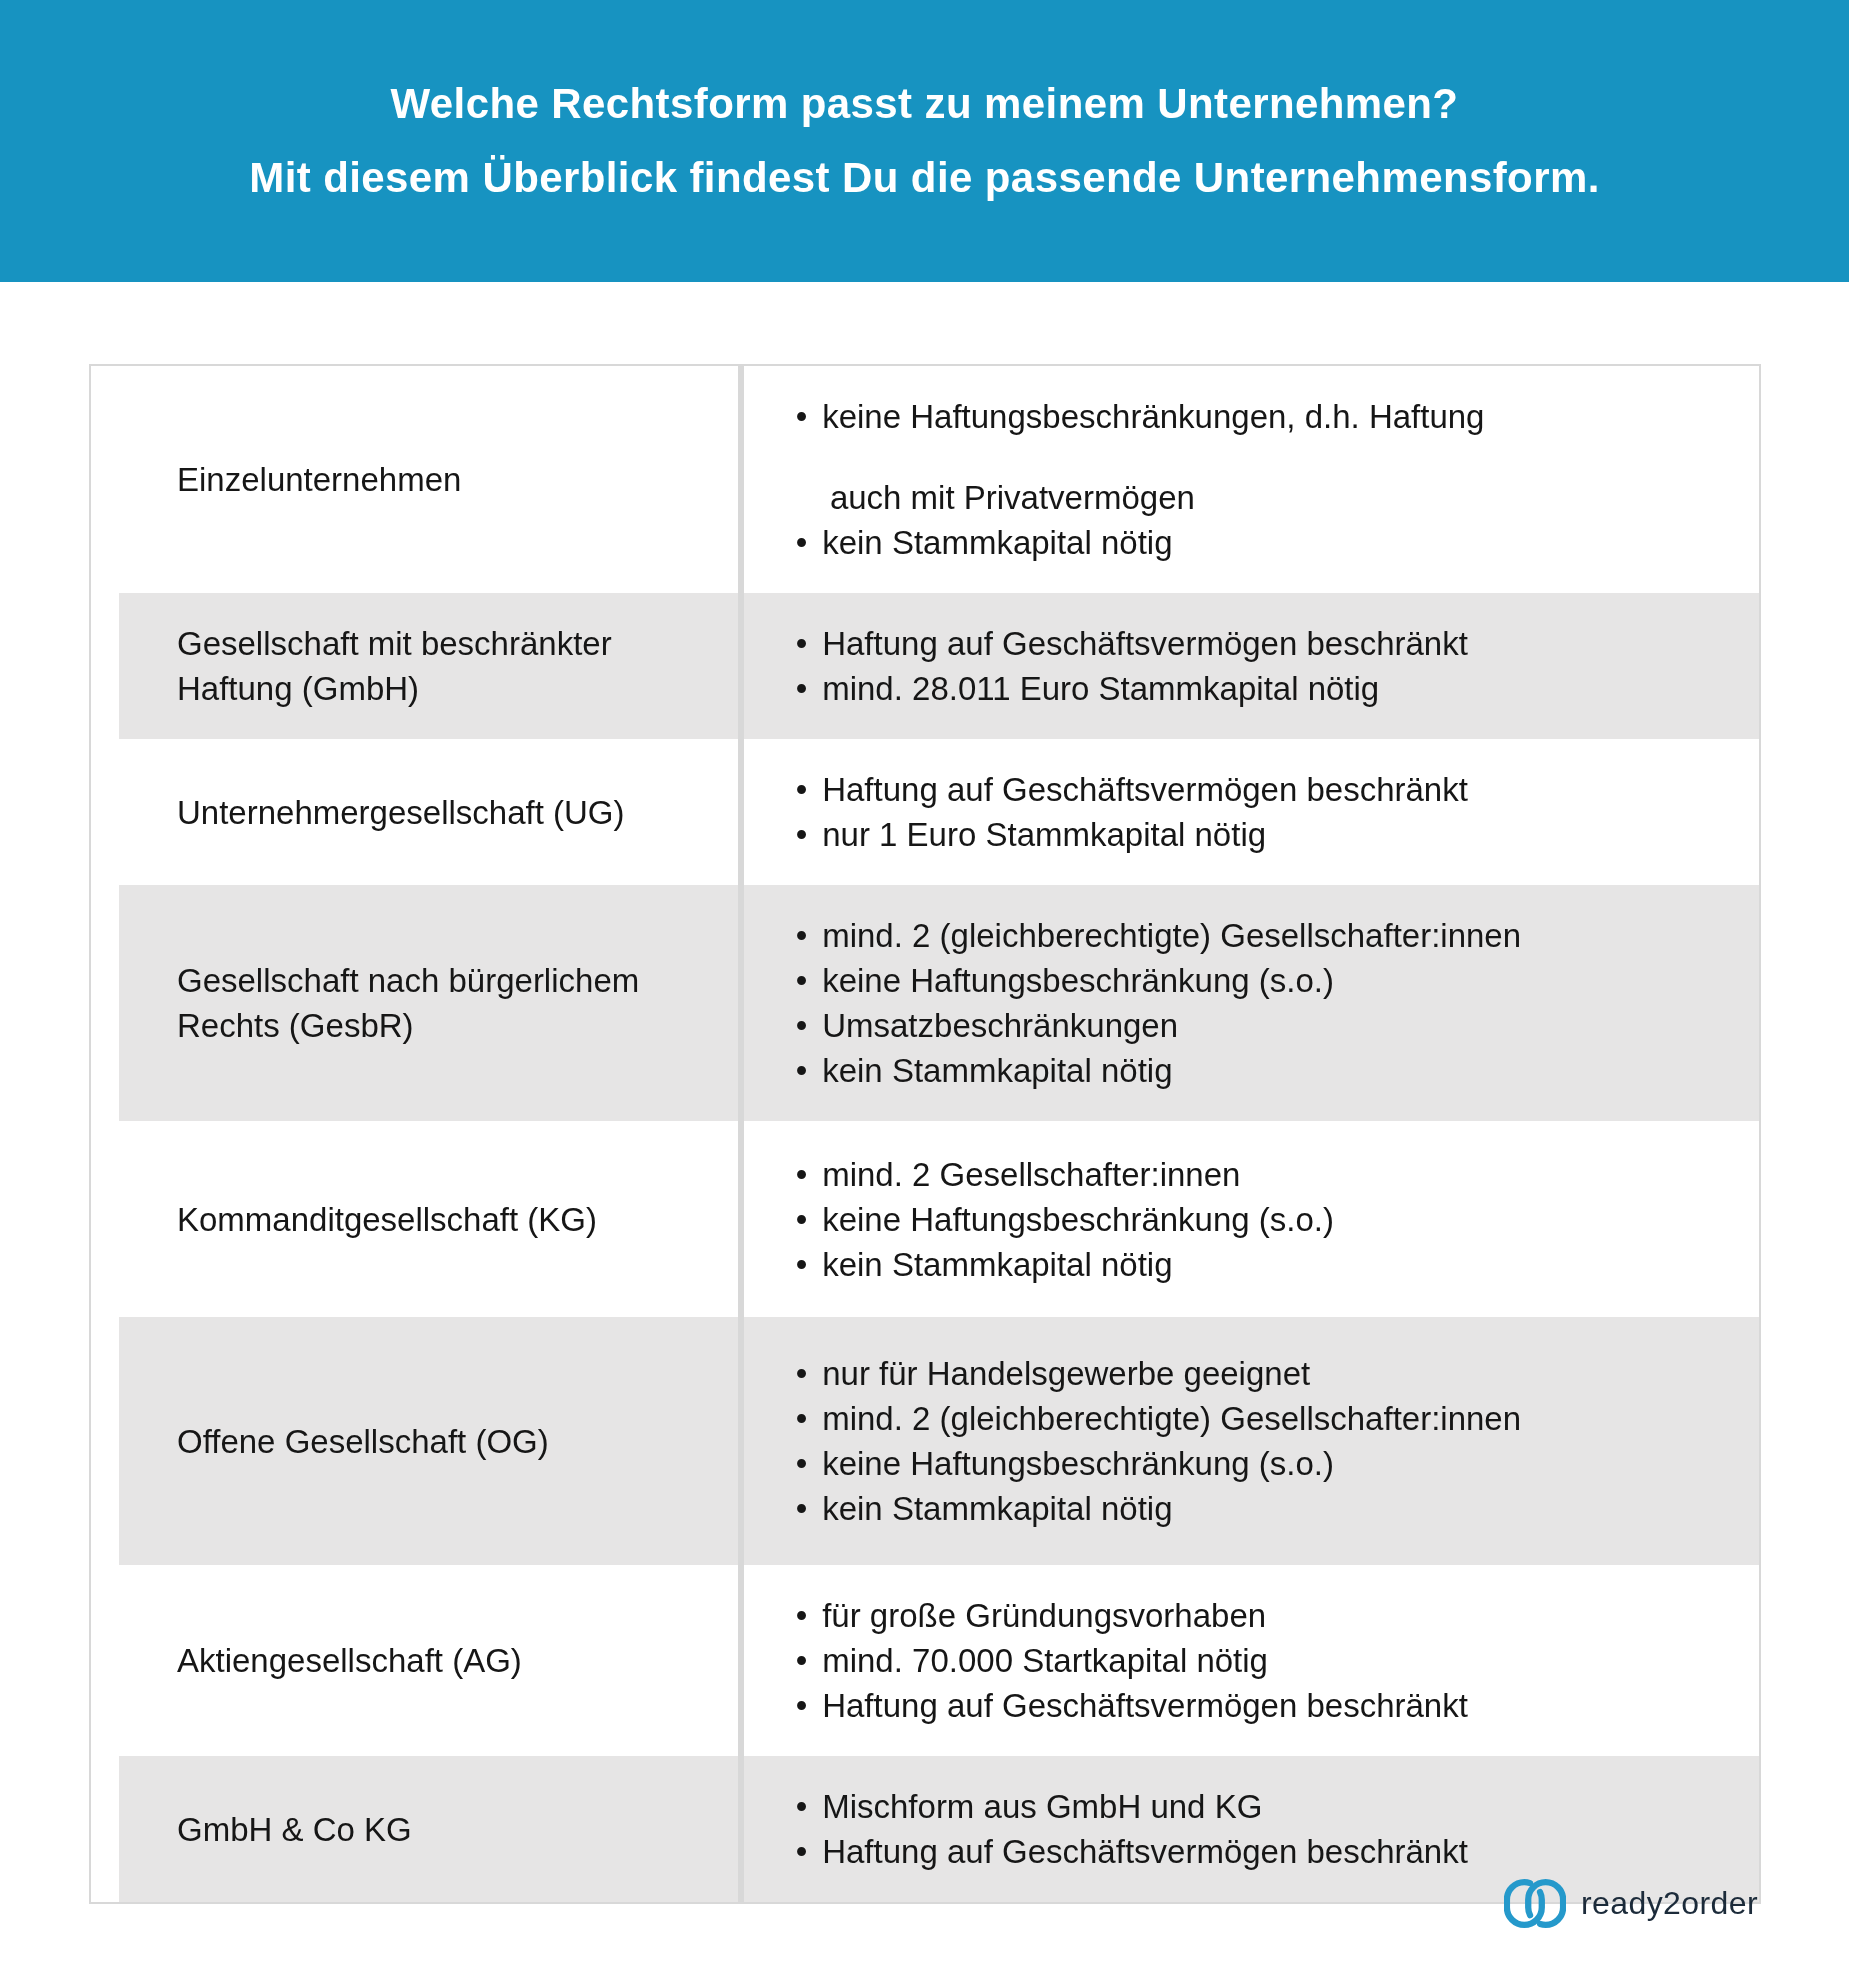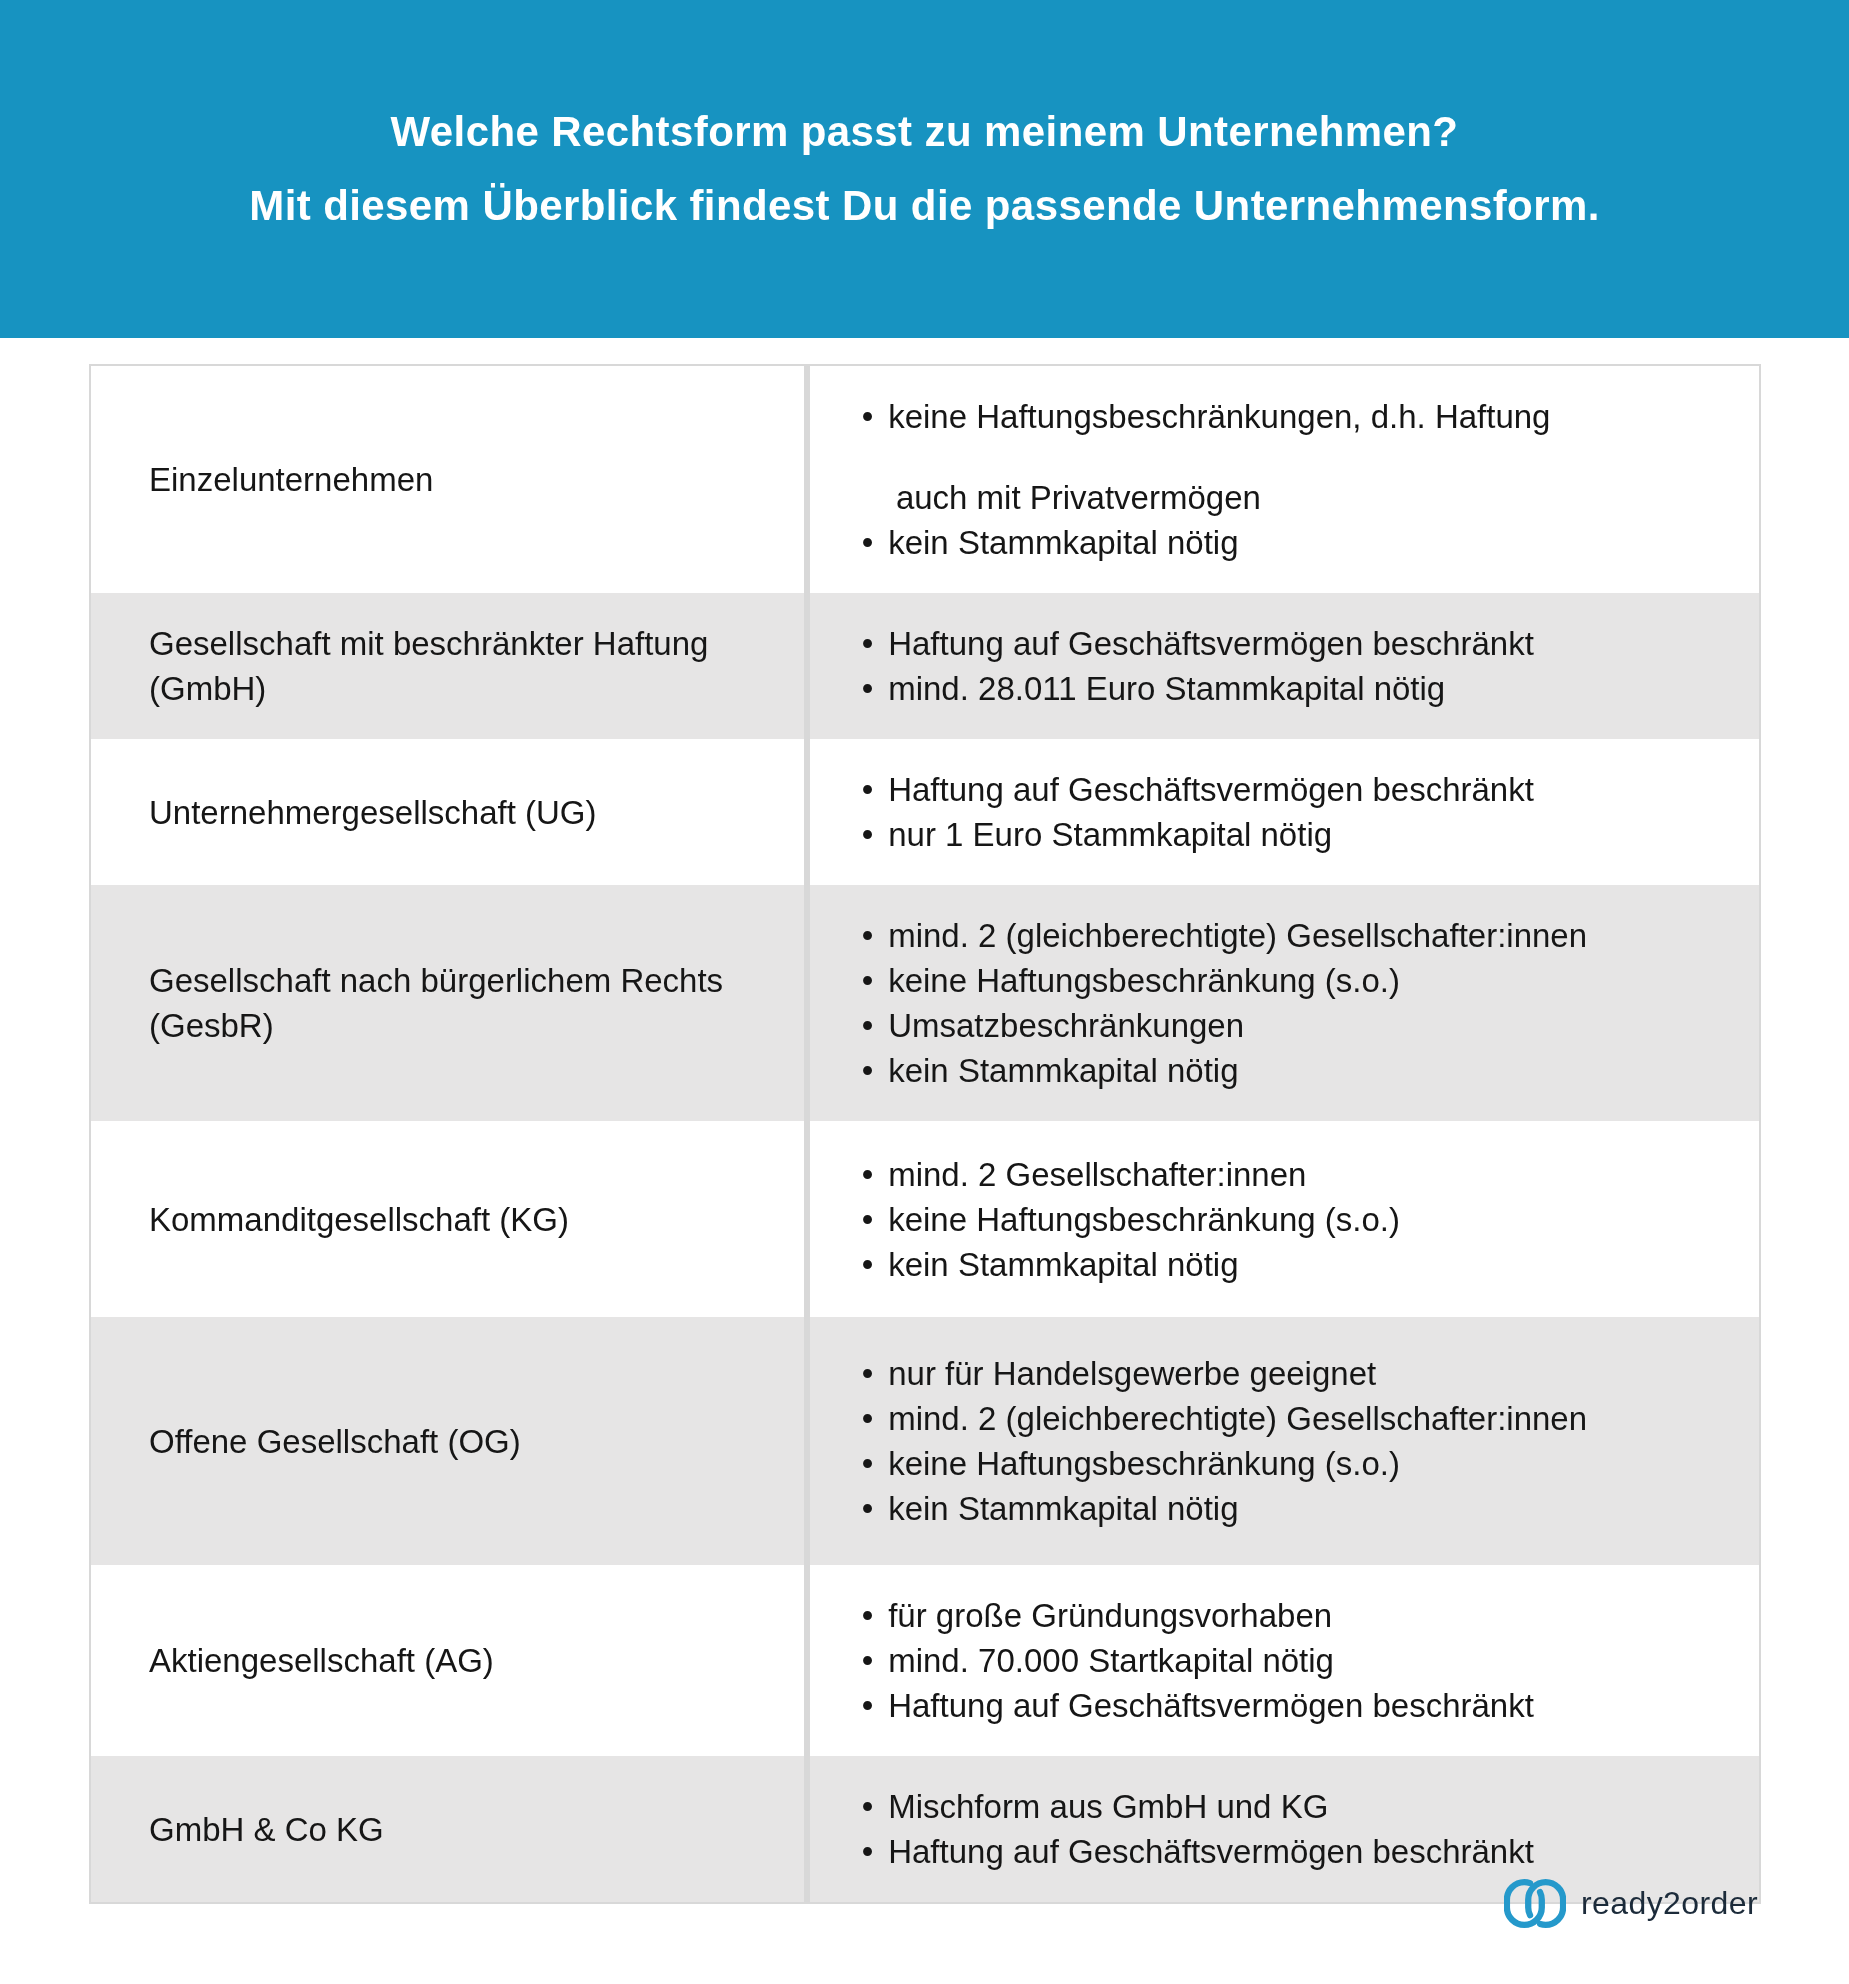--- a/index.html
+++ b/index.html
@@ -1,41 +1,41 @@
 <!DOCTYPE html>
 <html style="font-size:12.3px"><head>
 <meta charset="utf-8">
 <style>
   * { margin:0; padding:0; box-sizing:border-box; }
   html,body { width:1849px; height:1985px; background:#ffffff;
               font-family:"Liberation Sans", sans-serif; position:relative; }
 
   
   .header {
-    width:1849px; height:338px; background:#1793c1;
+    width:1849px; height:282px; background:#1793c1;
     display:flex; flex-direction:column; justify-content:center; align-items:center;
     row-gap:28px;
   }
   .header .hline {
     color:#ffffff; font-weight:bold; font-size:42px; line-height:1.1;
     text-align:center; letter-spacing:0.4px;
   }
 
   
   .table {
     position:absolute; left:89px; top:364px; width:1672px;
     border:2.3px solid #d8d8d8; background:#ffffff;
   }
   .row { display:flex; width:100%; }
   .row.alt .cell { background:#e6e5e5; }
   .cell {
     display:flex; flex-direction:column; justify-content:center;
     font-size:33px; line-height:45px; color:#161616; background:#ffffff;
   }
-  .cell.name  { width:713px; padding:28px 46px 28px 58px; }
+  .cell.name  { width:619px; padding:28px 46px 28px 58px;margin-left:28px; }
   .vdiv { width:6.2px; background:#d8d8d8; flex:none; }
   .cell.details { flex:1; padding:28px 32px 28px 50px; }
 
   
   .r1 { min-height:180px; } .r2 { min-height:125px; }
   .r3 { min-height:146px; } .r4 { min-height:223px; }
   .r5 { min-height:196px; } .r6 { min-height:248px; }
   .r7 { min-height:183px; } .r8 { min-height:132px; }
 
   .bullet { position:relative; padding-left:28px; }

